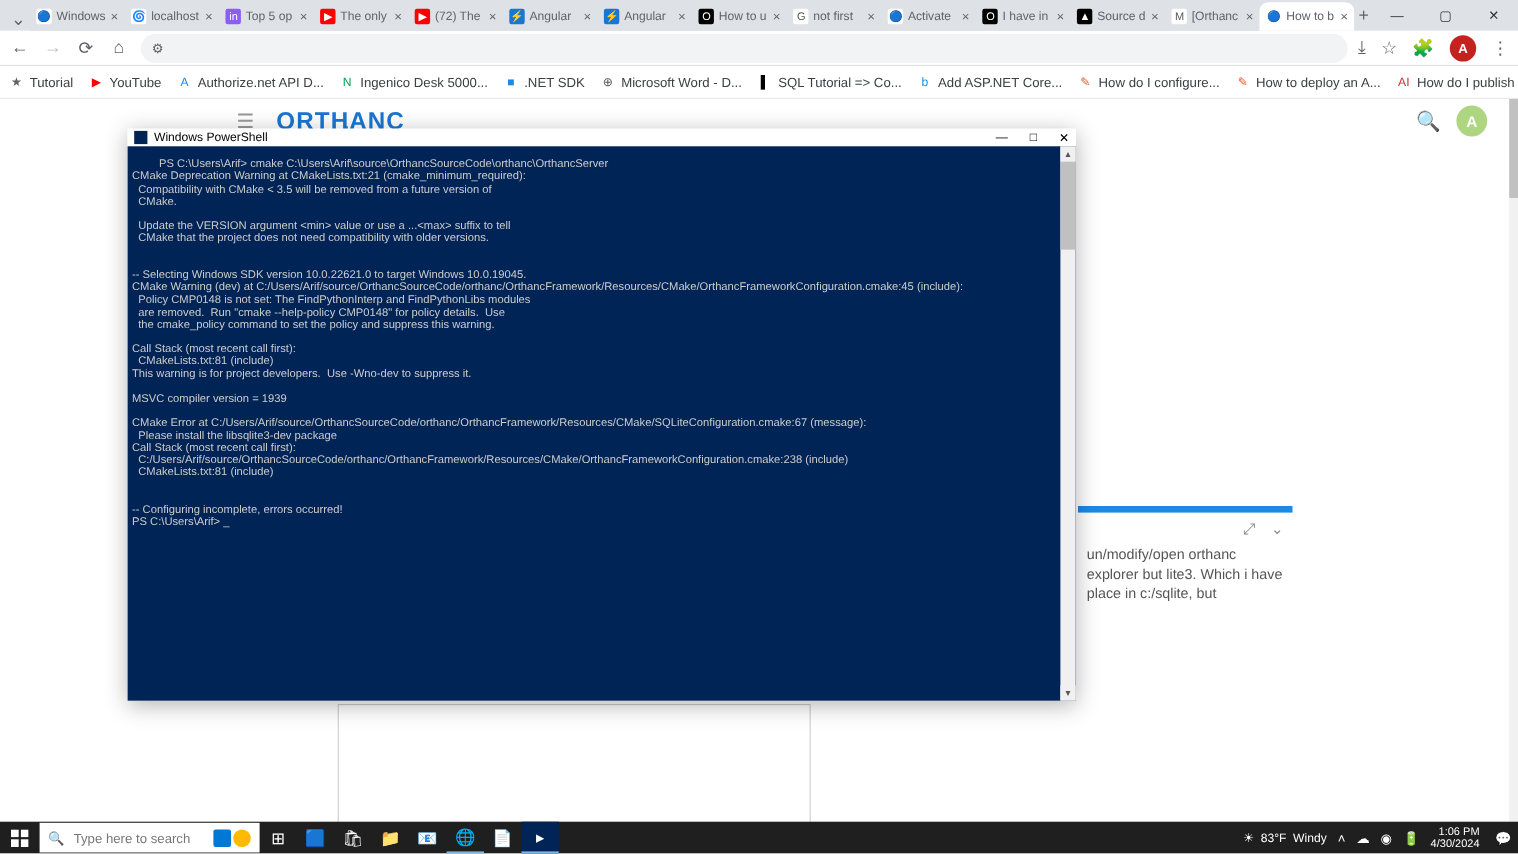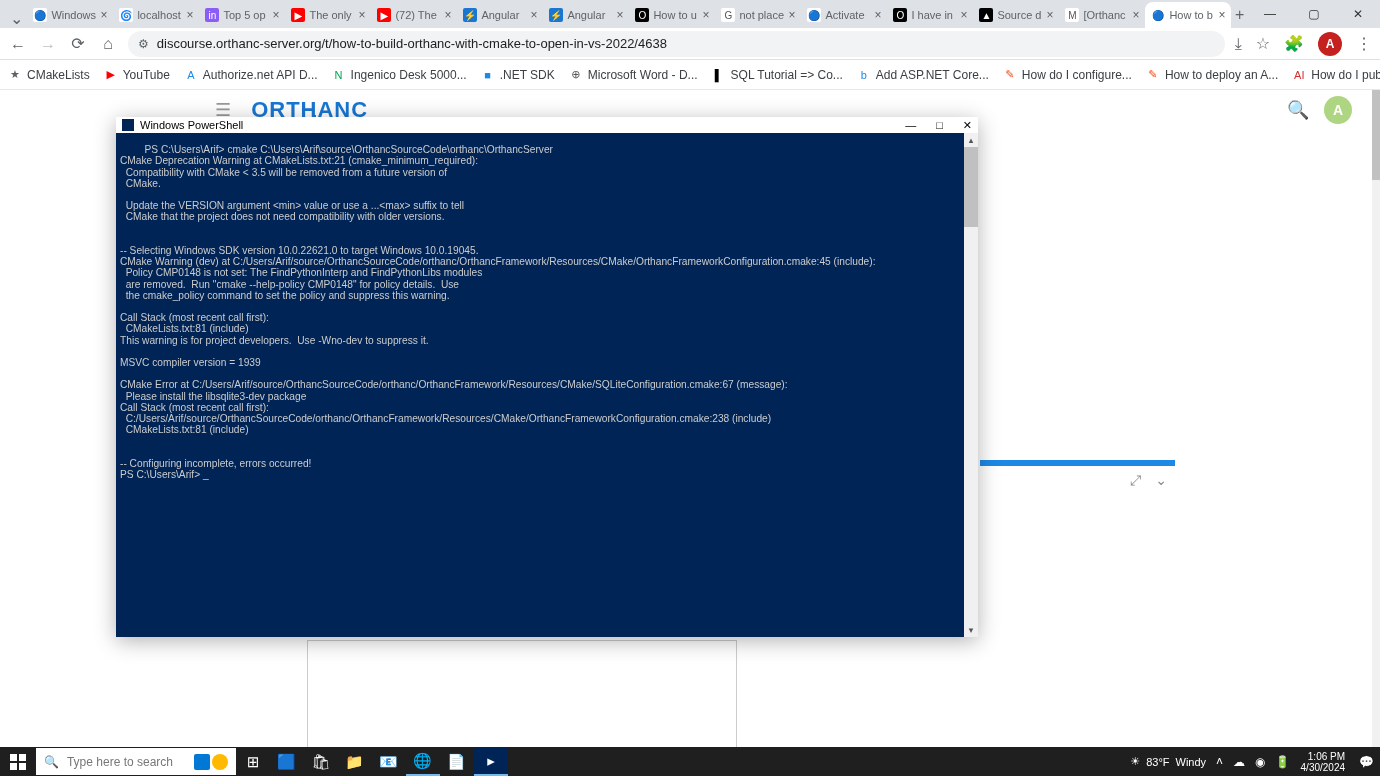--- a/index.html
+++ b/index.html
@@ -113,21 +113,21 @@
         <span class="label">Angular</span>
         <span class="tab-close">×</span>
       </div>
       <div class="tab">
         <span class="favicon" style="background:#000;color:#fff">O</span>
         <span class="label">How to u</span>
         <span class="tab-close">×</span>
       </div>
       <div class="tab">
         <span class="favicon" style="background:#fff;color:#555">G</span>
-        <span class="label">not place</span>
+        <span class="label">not first</span>
         <span class="tab-close">×</span>
       </div>
       <div class="tab">
         <span class="favicon" style="background:#fff;color:#555">🔵</span>
         <span class="label">Activate</span>
         <span class="tab-close">×</span>
       </div>
       <div class="tab">
         <span class="favicon" style="background:#000;color:#fff">O</span>
         <span class="label">I have in</span>
@@ -157,38 +157,37 @@
   </div>
 </div>
 
 <div class="toolbar">
   <span class="navbtn">←</span>
   <span class="navbtn" style="opacity:.4">→</span>
   <span class="navbtn">⟳</span>
   <span class="navbtn">⌂</span>
   <div class="omnibox">
     <span class="siteicon">⚙</span>
-    <span>discourse.orthanc-server.org/t/how-to-build-orthanc-with-cmake-to-open-in-vs-2022/4638</span>
   </div>
   <div class="right-icons">
     <span>⤓</span>
     <span>☆</span>
     <span>🧩</span>
     <div class="avatar-circle">
         <span>A</span>
       </div>
     <span>⋮</span>
   </div>
 </div>
 
 <div class="bookmark-bar">
   <div id="bookmarks-container" style="display:flex; gap:14px;">
       <div class="bm">
         <span class="icon" style="color:#5f6368">★</span>
-        <span>CMakeLists</span>
+        <span>Tutorial</span>
       </div>
       <div class="bm">
         <span class="icon" style="color:#ff0000">▶</span>
         <span>YouTube</span>
       </div>
       <div class="bm">
         <span class="icon" style="color:#1e88e5">A</span>
         <span>Authorize.net API D...</span>
       </div>
       <div class="bm">
@@ -240,20 +239,21 @@
         </div>
     </div>
   </div>
 
   <div class="discourse-panel">
     <div class="blue-bar"></div>
     <div class="panel-tools">
       <span>⤢</span>
       <span>⌄</span>
     </div>
+    <div class="txt">un/modify/open orthanc explorer but lite3. Which i have place in c:/sqlite, but</div>
   </div>
 
   <div class="editor-area"></div>
 
 </div>
 <div class="page-scroll">
     <div class="thumb"></div>
   </div>
 
 <div class="ps-window">

